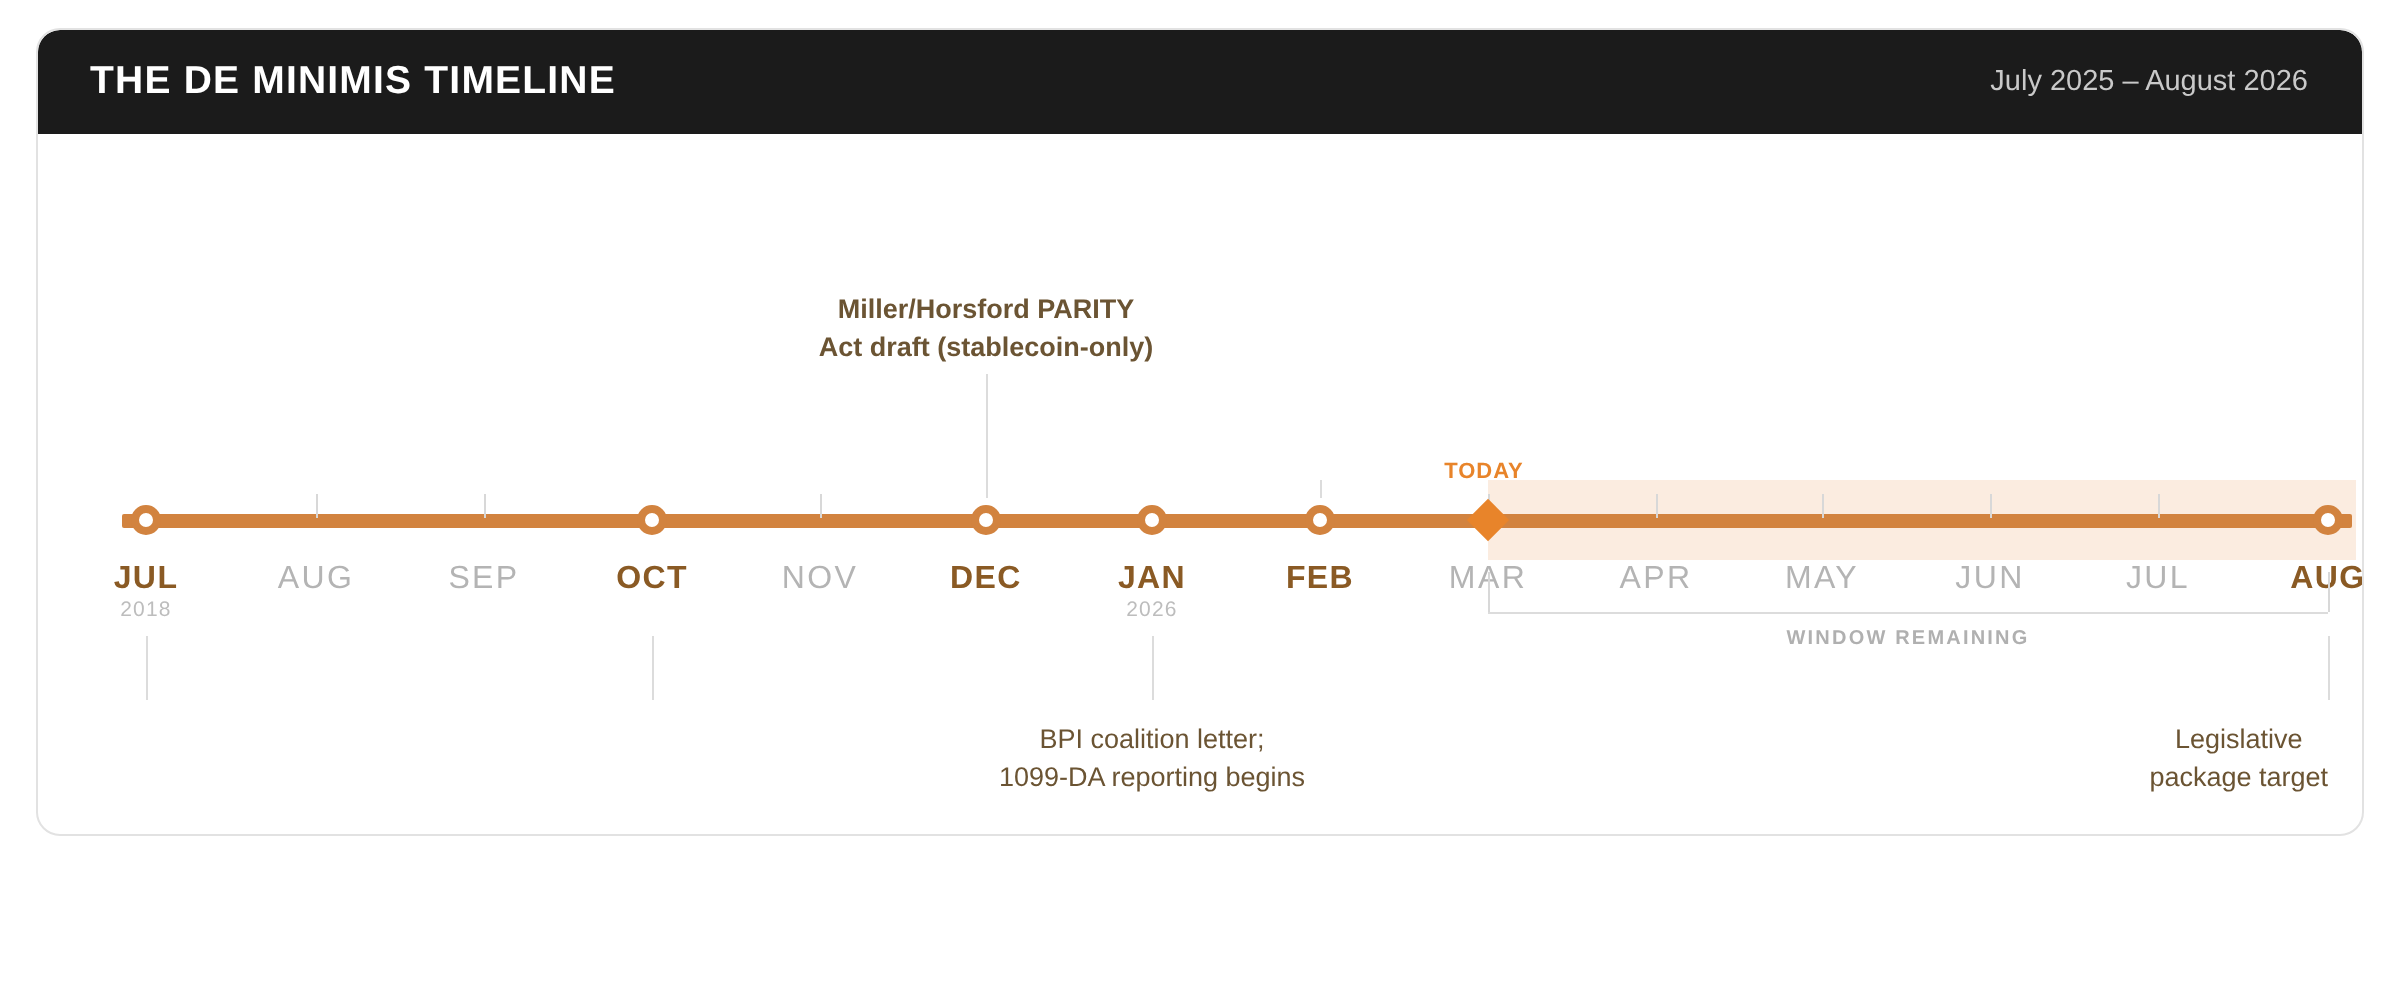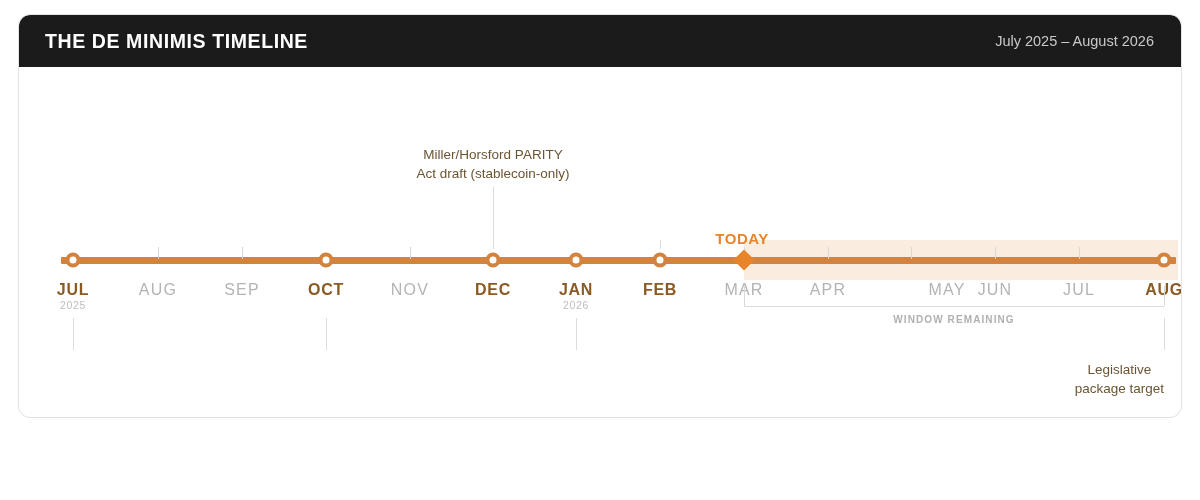--- a/index.html
+++ b/index.html
@@ -105,21 +105,21 @@
   .marker-diamond {
     position: absolute;
     width: 15px;
     height: 15px;
     background: #e8842a;
     transform: translate(-50%, -50%) rotate(45deg);
   }
   .today-label {
     position: absolute;
     color: #e8842a;
-    font-size: 15px;
+    font-size: 11px;
     font-weight: bold;
     letter-spacing: 0.5px;
     white-space: nowrap;
     transform: translateX(-50%);
   }
 
   
   .month {
     position: absolute;
     white-space: nowrap;
@@ -192,59 +192,61 @@
     <div class="header-title">THE DE MINIMIS TIMELINE</div>
     <div class="header-range">July 2025 – August 2026</div>
   </div>
 
   <div class="plot">
 
   <div class="window-band" style="left: 725px; width: 434px; top: 173px; height: 40px;"></div>
       <div class="axis-line" style="left: 42px; width: 1115px; top: 189.5px;"></div>
       <div class="marker-ring" style="left: 54px; top: 193px;"></div>
       <div class="month major" style="left: 54px; top: 214px;">JUL</div>
-      <div class="year" style="left: 54px; top: 232px;">2025</div>
+      <div class="year" style="left: 54px; top: 232px;">2018</div>
       <div class="tick" style="left: 139px; top: 180px; height: 12px;"></div>
       <div class="month minor" style="left: 139px; top: 214px;">AUG</div>
       <div class="tick" style="left: 223px; top: 180px; height: 12px;"></div>
       <div class="month minor" style="left: 223px; top: 214px;">SEP</div>
       <div class="marker-ring" style="left: 307px; top: 193px;"></div>
       <div class="month major" style="left: 307px; top: 214px;">OCT</div>
       <div class="tick" style="left: 391px; top: 180px; height: 12px;"></div>
       <div class="month minor" style="left: 391px; top: 214px;">NOV</div>
       <div class="marker-ring" style="left: 474px; top: 193px;"></div>
       <div class="month major" style="left: 474px; top: 214px;">DEC</div>
       <div class="marker-ring" style="left: 557px; top: 193px;"></div>
       <div class="month major" style="left: 557px; top: 214px;">JAN</div>
       <div class="year" style="left: 557px; top: 232px;">2026</div>
       <div class="marker-ring" style="left: 641px; top: 193px;"></div>
       <div class="month major" style="left: 641px; top: 214px;">FEB</div>
       <div class="tick" style="left: 725px; top: 180px; height: 12px;"></div>
       <div class="month minor" style="left: 725px; top: 214px;">MAR</div>
       <div class="tick" style="left: 809px; top: 180px; height: 12px;"></div>
       <div class="month minor" style="left: 809px; top: 214px;">APR</div>
       <div class="tick" style="left: 892px; top: 180px; height: 12px;"></div>
-      <div class="month minor" style="left: 928px; top: 214px;">MAY</div>
+      <div class="month minor" style="left: 892px; top: 214px;">MAY</div>
       <div class="tick" style="left: 976px; top: 180px; height: 12px;"></div>
       <div class="month minor" style="left: 976px; top: 214px;">JUN</div>
       <div class="tick" style="left: 1060px; top: 180px; height: 12px;"></div>
       <div class="month minor" style="left: 1060px; top: 214px;">JUL</div>
       <div class="marker-ring" style="left: 1145px; top: 193px;"></div>
       <div class="month major" style="left: 1145px; top: 214px;">AUG</div>
       <div class="marker-diamond" style="left: 725px; top: 193px;"></div>
       <div class="today-label" style="left: 723px; top: 163px;">TODAY</div>
       <div class="bracket" style="left: 725px; width: 420px; top: 239px; height: 0px; border-top-width: 1px;"></div>
       <div class="tick" style="left: 725px; top: 219px; height: 20px;"></div>
       <div class="tick" style="left: 1145px; top: 219px; height: 20px;"></div>
       <div class="bracket-label" style="left: 935px; top: 247px;">WINDOW REMAINING</div>
       <div class="stem" style="left: 474px; top: 120px; height: 62px;"></div>
-      <div class="annot center" style="left: 474px; top: 78px;">Miller/Horsford PARITY
+      <div class="annot center" style="left: 474px; top: 78px; font-weight: bold;">Miller/Horsford PARITY
 Act draft (stablecoin-only)</div>
       <div class="stem" style="left: 641px; top: 173px; height: 9px;"></div>
       <div class="stem" style="left: 54px; top: 251px; height: 32px;"></div>
       <div class="stem" style="left: 307px; top: 251px; height: 32px;"></div>
       <div class="stem" style="left: 557px; top: 251px; height: 32px;"></div>
+      <div class="annot center" style="top: 293px; left: 557px;">BPI coalition letter;
+1099-DA reporting begins</div>
       <div class="stem" style="left: 1145px; top: 251px; height: 32px;"></div>
       <div class="annot right" style="top: 293px; right: 19px;">Legislative
 package target</div>
     </div>
 
 </div>
 
 </body></html>

